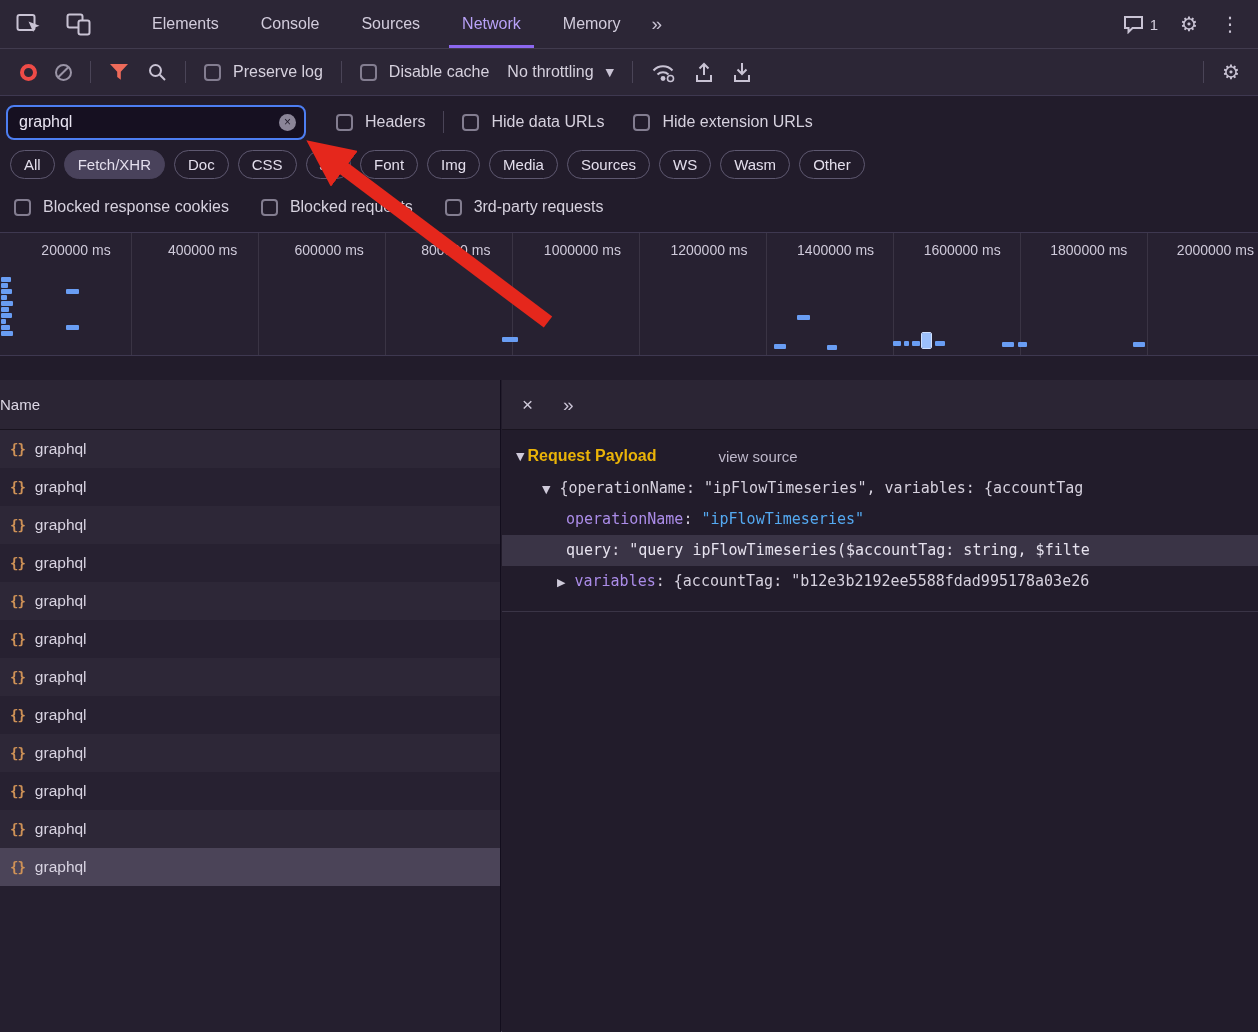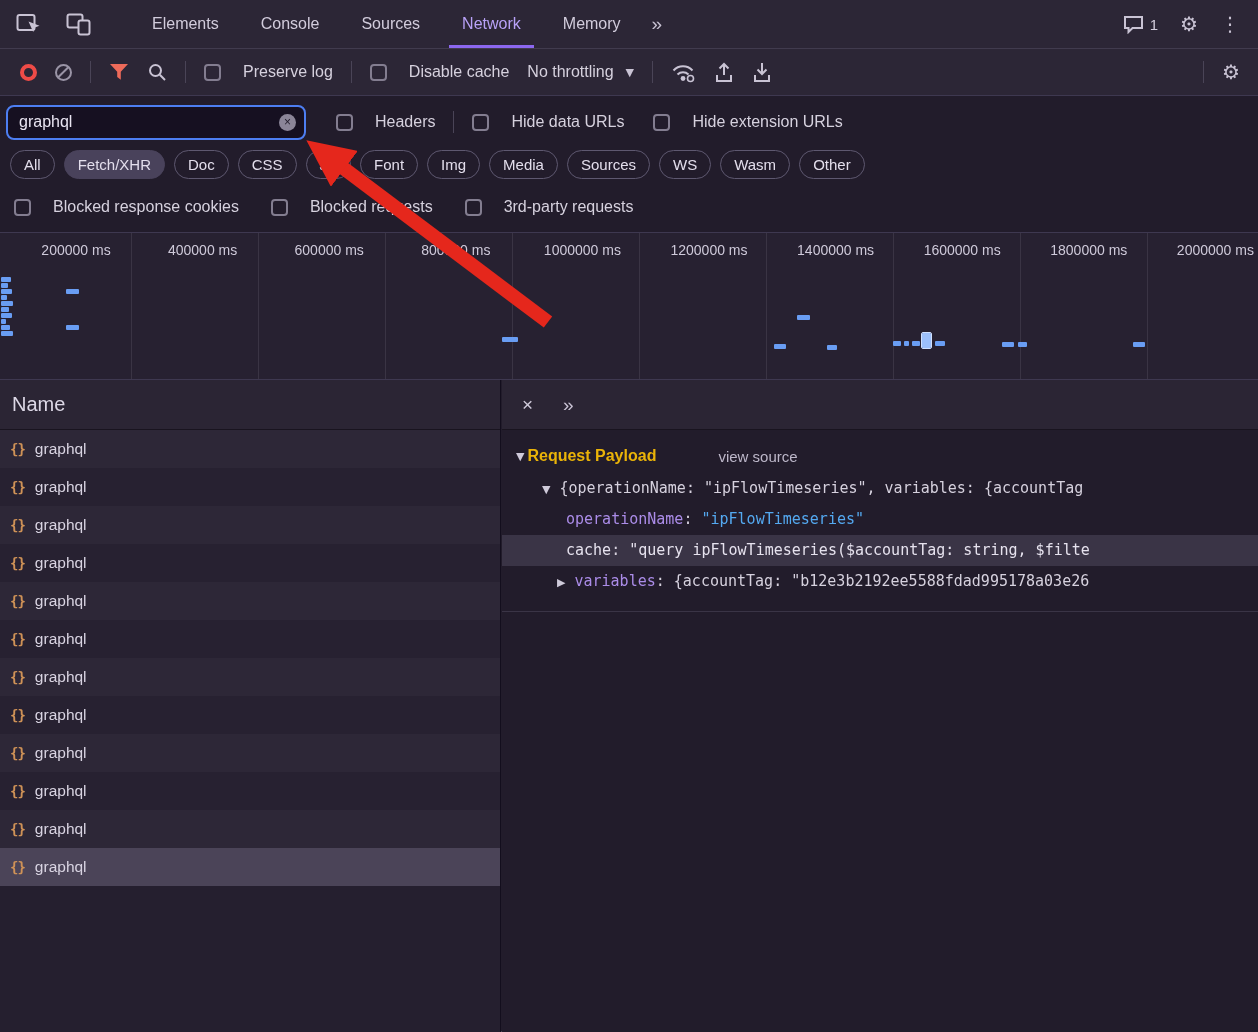--- a/index.html
+++ b/index.html
@@ -23,21 +23,21 @@
   .badge-count{font-size:15px;color:#d2ccdc;}
   .glyph{font-size:20px;color:#c9c3d4;line-height:1;}
 
   
   .toolbar2{top:49px;height:47px;border-bottom:1px solid #3e3850;}
   .t2-inner{display:flex;align-items:center;gap:18px;padding-left:20px;width:100%;}
   .vdiv{width:1px;height:22px;background:#4a4457;}
   .record{width:17px;height:17px;border-radius:50%;border:4.5px solid #ee4b47;}
   .noentry{width:17px;height:17px;border-radius:50%;border:2px solid #9a94a6;position:relative;}
   .noentry::after{content:"";position:absolute;left:-1px;top:5.5px;width:15px;height:2px;background:#9a94a6;transform:rotate(-45deg);}
-  .cbgroup{display:flex;align-items:center;gap:22px;}
+  .cbgroup{display:flex;align-items:center;gap:12px;}
   .cb{width:17px;height:17px;border:2px solid #837d90;border-radius:4px;flex:none;}
   .cblabel{font-size:16px;color:#d6d1de;white-space:nowrap;}
   .throttle{display:flex;align-items:center;gap:12px;font-size:16px;color:#d6d1de;}
   .caret{font-size:11px;color:#c9c3d4;font-family:"DejaVu Sans",sans-serif;}
   .spacer{flex:1;}
 
   
   .filterrow{position:absolute;top:96px;left:0;right:0;height:52px;display:flex;align-items:center;gap:18px;z-index:1;}
   .filter-input-wrap{position:relative;margin-left:8px;width:296px;height:31px;flex:none;}
   .filter-input{width:100%;height:100%;background:#161021;border:1px solid #161021;outline:2px solid #4d7ef2;
@@ -47,31 +47,31 @@
 
   
   .chips{position:absolute;top:150px;left:10px;right:0;display:flex;gap:9px;z-index:1;}
   .chip{padding:5px 13px;border:1px solid #5e5870;border-radius:16px;font-size:15px;color:#e3deec;white-space:nowrap;}
   .chip.active{background:#49425b;border-color:#49425b;}
 
   
   .cbrow{position:absolute;top:198px;left:14px;display:flex;gap:32px;align-items:center;z-index:1;}
 
   
-  .waterfall{position:absolute;top:232px;left:0;right:0;height:148px;background:#272131;
+  .waterfall{position:absolute;top:232px;left:0;right:0;height:124px;background:#272131;
     border-top:1px solid #3e3850;border-bottom:1px solid #3e3850;overflow:hidden;}
   .wf-label{position:absolute;top:9px;width:126px;text-align:center;font-size:14px;color:#cfcada;white-space:nowrap;}
   .gridline{position:absolute;top:0;bottom:0;width:1px;background:#3a3444;}
   .wf-bar{position:absolute;height:5px;border-radius:1px;background:#699df3;}
   .wf-bar.bright{background:#9dc0fb;outline:1px solid #cfe0ff;}
 
   
   .left-panel{position:absolute;top:380px;left:0;width:501px;bottom:0;background:#251f2f;border-right:1px solid #130e1d;}
-  .name-header{height:50px;display:flex;align-items:center;padding-left:12px;background:#2b2534;
-    border-bottom:1px solid #19141f;font-size:20px;color:#ddd8e6;}
+  .name-header{height:50px;display:flex;align-items:center;padding-left:0;background:#2b2534;
+    border-bottom:1px solid #19141f;font-size:15px;color:#ddd8e6;}
   .req-row{height:38px;display:flex;align-items:center;gap:10px;padding-left:10px;font-size:15.5px;}
   .req-row.odd{background:#2d2737;}
   .req-row.even{background:#272131;}
   .req-row.selected{background:#4b4458;}
   .req-icon{font-family:"DejaVu Sans Mono",monospace;color:#cf9257;font-size:14px;font-weight:bold;letter-spacing:-1px;}
   .req-label{color:#d9d4e2;}
 
   
   .right-panel{position:absolute;top:380px;left:502px;right:0;bottom:0;background:#221c2b;overflow:hidden;}
   .detail-tabs{height:50px;display:flex;align-items:stretch;background:#2b2534;border-bottom:1px solid #19141f;}
@@ -370,21 +370,21 @@
 
       <div class="mono-row mr-root">
         <span class="tri tri-inline">▼</span><span>{operationName: "ipFlowTimeseries", variables: {accountTag</span>
       </div>
 
       <div class="mono-row mr-op">
         <span class="key">operationName</span><span>: </span><span class="val-blue">"ipFlowTimeseries"</span>
       </div>
 
       <div class="mono-row mr-query">
-        <span class="val-light">cache</span><span>: </span><span class="val-light">"query ipFlowTimeseries($accountTag: string, $filte</span>
+        <span class="val-light">query</span><span>: </span><span class="val-light">"query ipFlowTimeseries($accountTag: string, $filte</span>
       </div>
 
       <div class="mono-row mr-vars">
         <span class="tri tri-inline">▶</span><span class="key">variables</span><span>: </span><span>{accountTag: "b12e3b2192ee5588fdad995178a03e26</span>
       </div>
     </div>
   </div>
 
   <svg class="arrow-overlay" width="1258" height="1032" viewBox="0 0 1258 1032">
     <defs>

